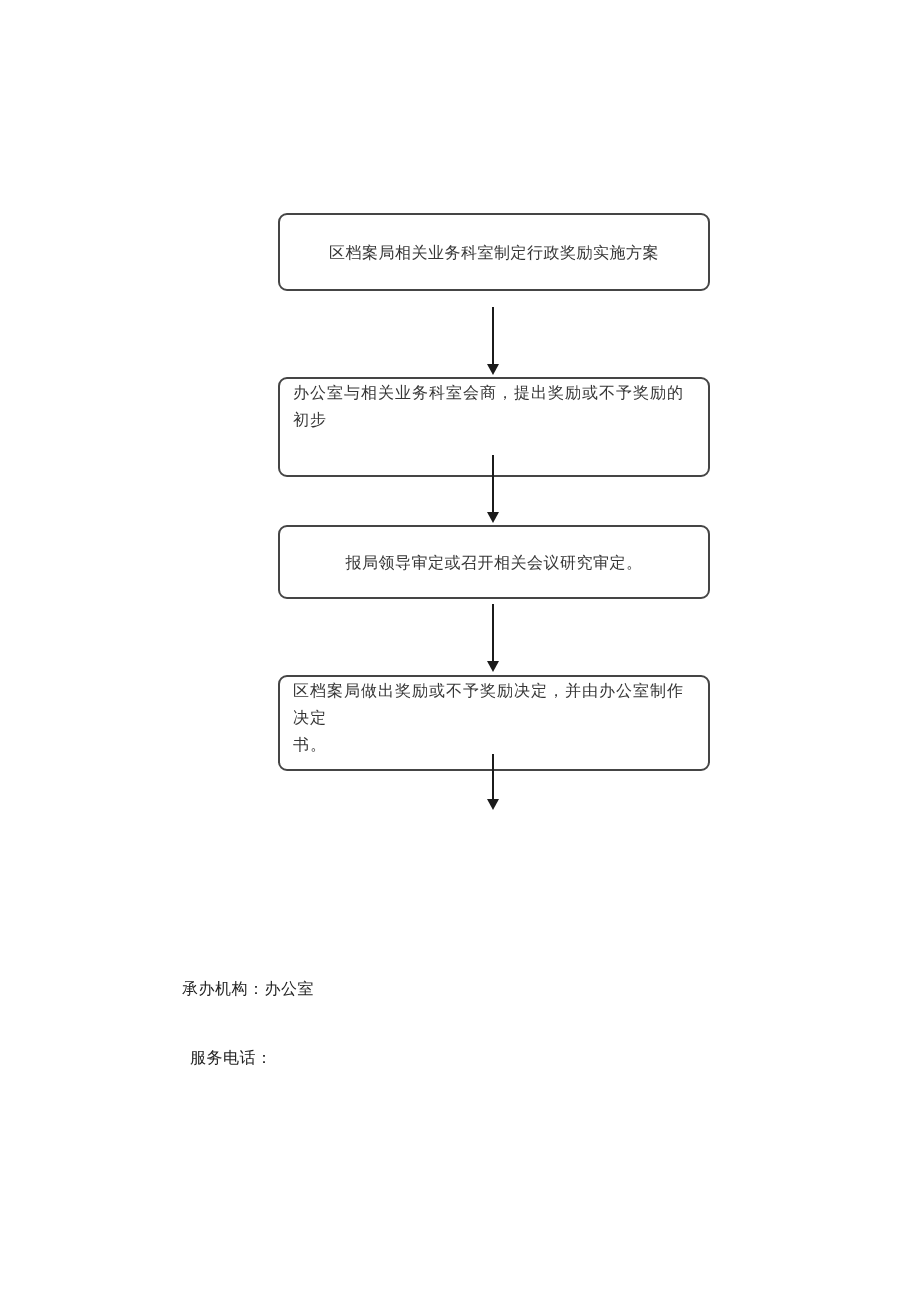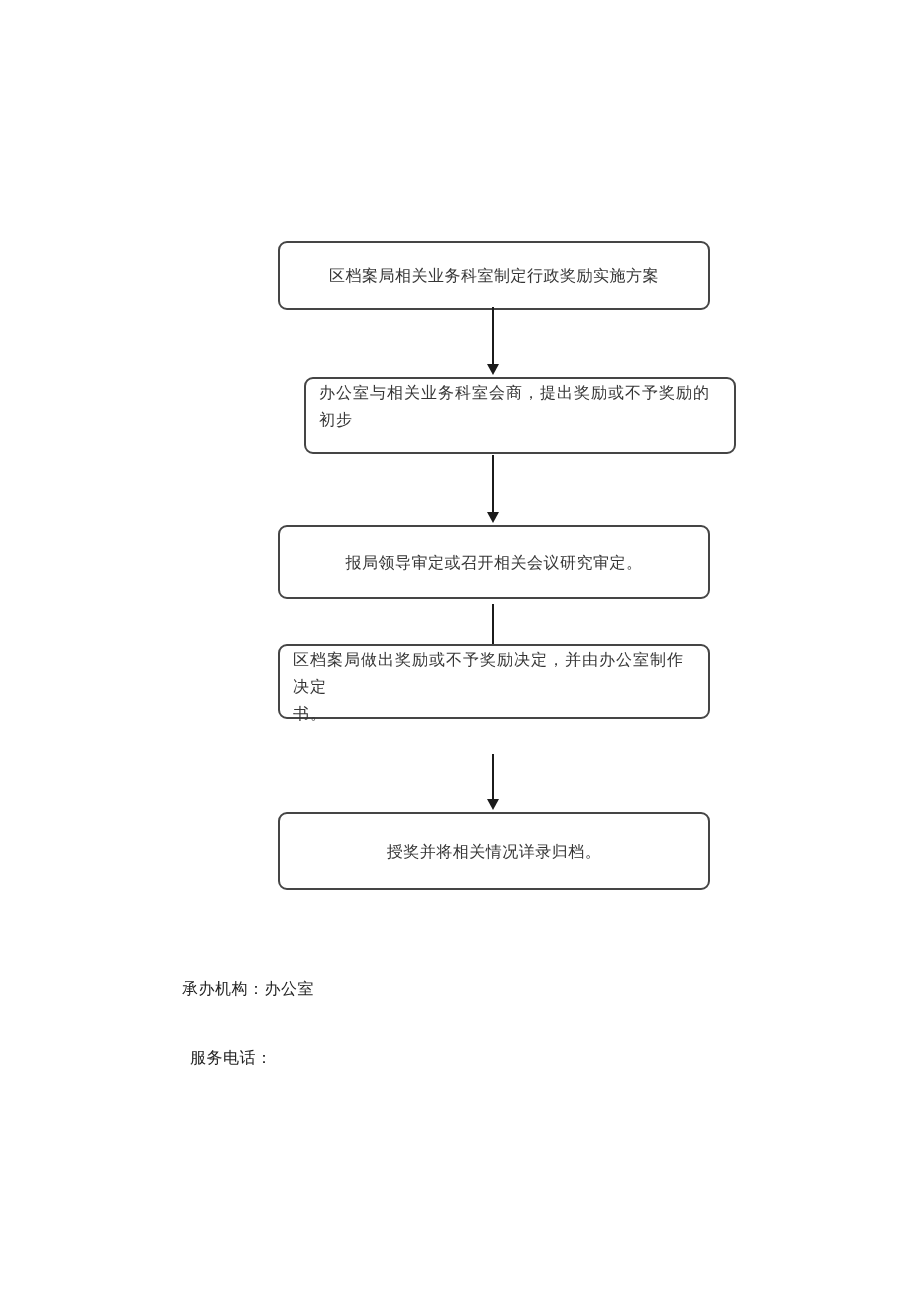--- a/index.html
+++ b/index.html
@@ -30,24 +30,24 @@
     display: flex;
     flex-direction: column;
     justify-content: center;
     text-align: center;
   }
   .flow-box.left-align {
     text-align: left;
     padding: 0 13px;
     letter-spacing: 1px;
   }
-  .box1 { top: 241px; height: 69px; align-items: center; }
-  .box2 { top: 377px; height: 77px; justify-content: flex-start; padding-top: 16px; margin-left: 26px; }
+  .box1 { top: 213px; height: 78px; align-items: center; }
+  .box2 { top: 377px; height: 100px; justify-content: flex-start; padding-top: 16px; }
   .box3 { top: 525px; height: 74px; }
-  .box4 { top: 644px; height: 75px; justify-content: flex-start; padding-top: 8px; }
+  .box4 { top: 675px; height: 96px; justify-content: flex-start; padding-top: 8px; }
   .box5 { top: 812px; height: 78px; }
 
   .arrow {
     position: absolute;
     left: 492px;
     width: 2px;
     background: #1b1b1b;
   }
   .arrow::after {
     content: "";
@@ -100,20 +100,17 @@
 
   <div class="arrow a3"></div>
 
   <div class="flow-box box4 left-align">
     <div>区档案局做出奖励或不予奖励决定，并由办公室制作决定</div>
     <div>书。</div>
   </div>
 
   <div class="arrow a4"></div>
 
-  <div class="flow-box box5">
-    <div>授奖并将相关情况详录归档。</div>
-  </div>
 
   <div class="footer-line f1">承办机构：办公室</div>
   <div class="footer-line f2">服务电话：</div>
 
 </div>
 
 </body></html>

